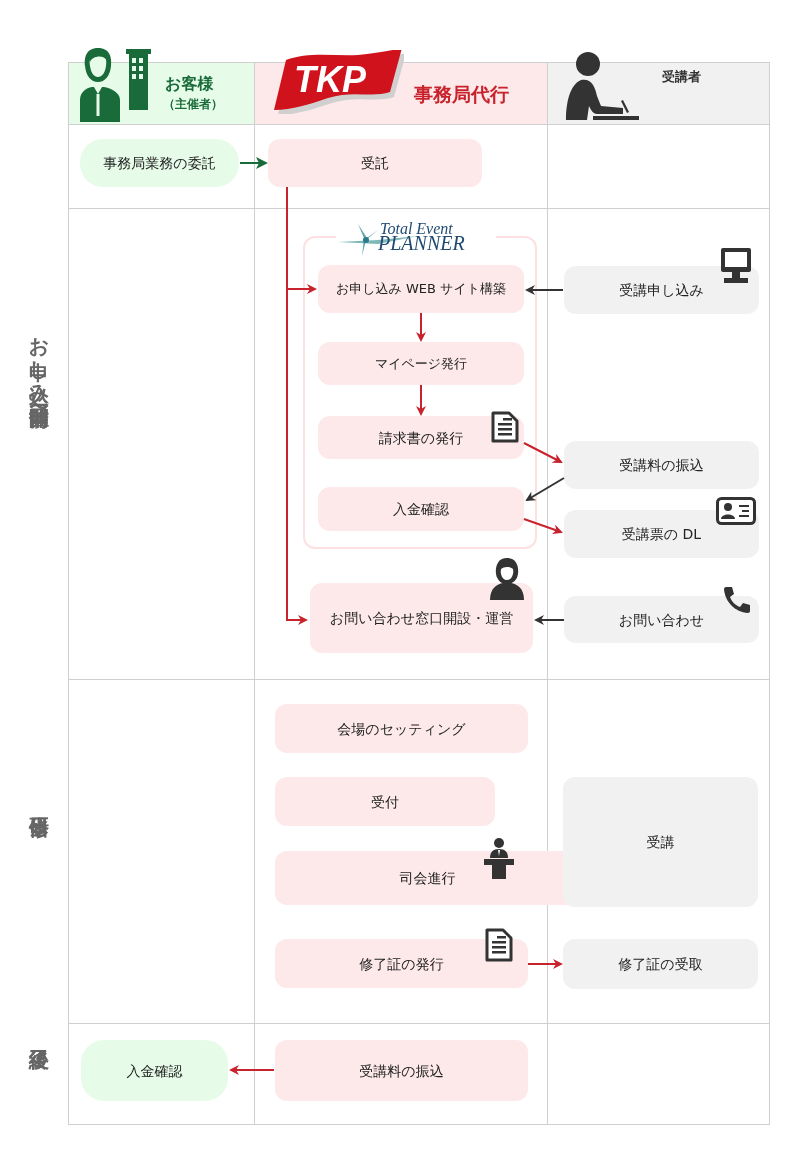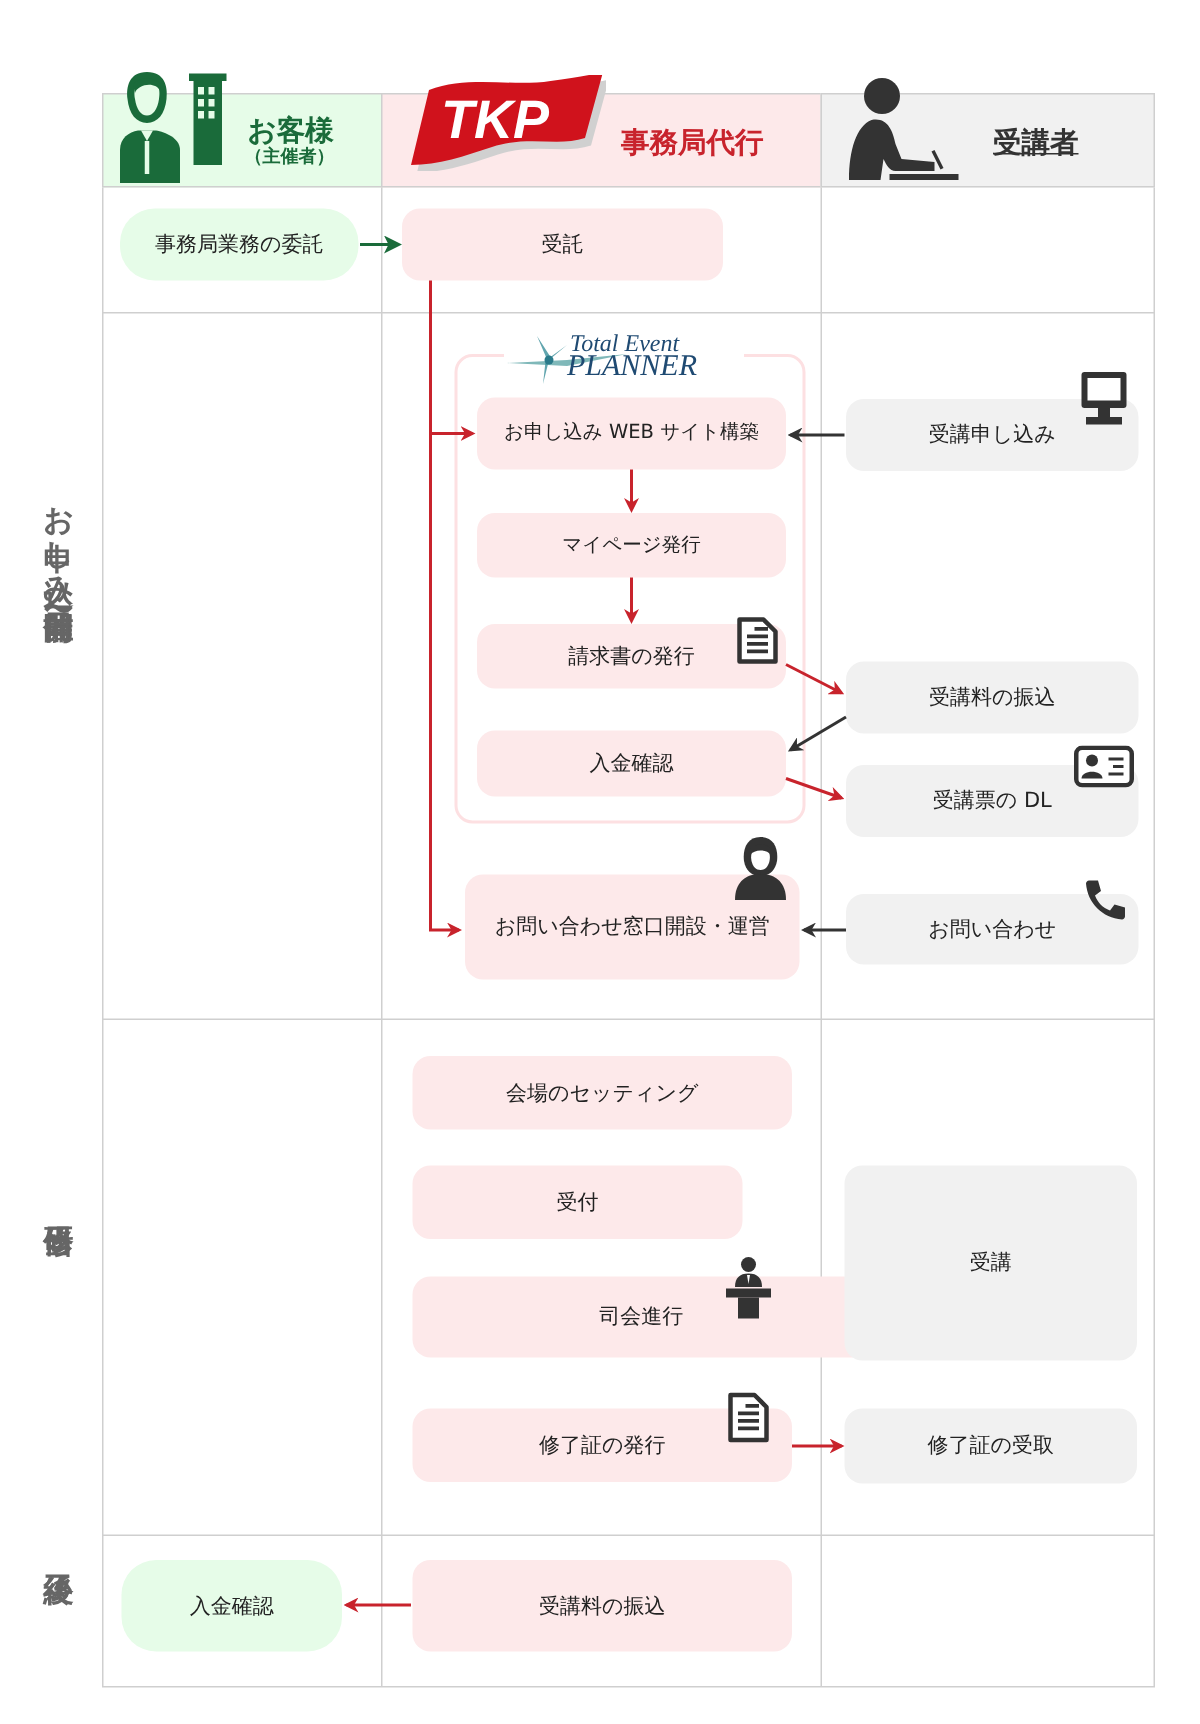--- a/index.html
+++ b/index.html
@@ -11,24 +11,24 @@
   .hdr-tkp { left:254px; width:294px; background:#fde9ea; }
   .hdr-att { left:547px; width:223px; background:#f1f1f1; }
   .vline { position:absolute; width:1px; background:#cfcfcf; }
   .hline { position:absolute; height:1px; background:#cfcfcf; }
   .box { position:absolute; border-radius:12px; display:flex; align-items:center; justify-content:center; text-align:center; font-size:14px; line-height:20px; color:#222; box-sizing:border-box; }
   .green { background:#e6fce8;border-radius:23px; }
   .pink { background:#fde9ea; }
   .gray { background:#f1f1f1; }
   .phase { position:absolute; left:24px; width:30px; font-size:20px; font-weight:bold; color:#666; line-height:25px; text-align:center; }
   .phase span { display:block; }
-  .hdr-title-client { position:absolute; left:165px; top:74px; font-size:19px; font-weight:bold; color:#1a6b3a; }
+  .hdr-title-client { position:absolute; left:165px; top:74px; font-size:16px; font-weight:bold; color:#1a6b3a; }
   .hdr-sub-client { position:absolute; left:163px; top:96px; font-size:12px; font-weight:bold; color:#1a6b3a; }
   .hdr-title-tkp { position:absolute; left:414px; top:82px; font-size:19px; font-weight:bold; color:#c8232c; }
-  .hdr-title-att { position:absolute; left:662px; top:82px; font-size:19px; font-weight:bold; color:#333;text-decoration:underline; }
+  .hdr-title-att { position:absolute; left:662px; top:68px; font-size:13px; font-weight:bold; color:#333; }
   .tep-frame { position:absolute; left:303px; top:236px; width:234px; height:313px; border:2px solid #fde0e2; border-radius:12px; box-sizing:border-box; }
   .tep-logo-bg { position:absolute; left:336px; top:218px; width:160px; height:36px; background:#fff; }
   svg.overlay { position:absolute; left:0; top:0; }
 </style>
 </head>
 <body>
 
 <div class="hdr hdr-client"></div>
 <div class="hdr hdr-tkp"></div>
 <div class="hdr hdr-att"></div>

